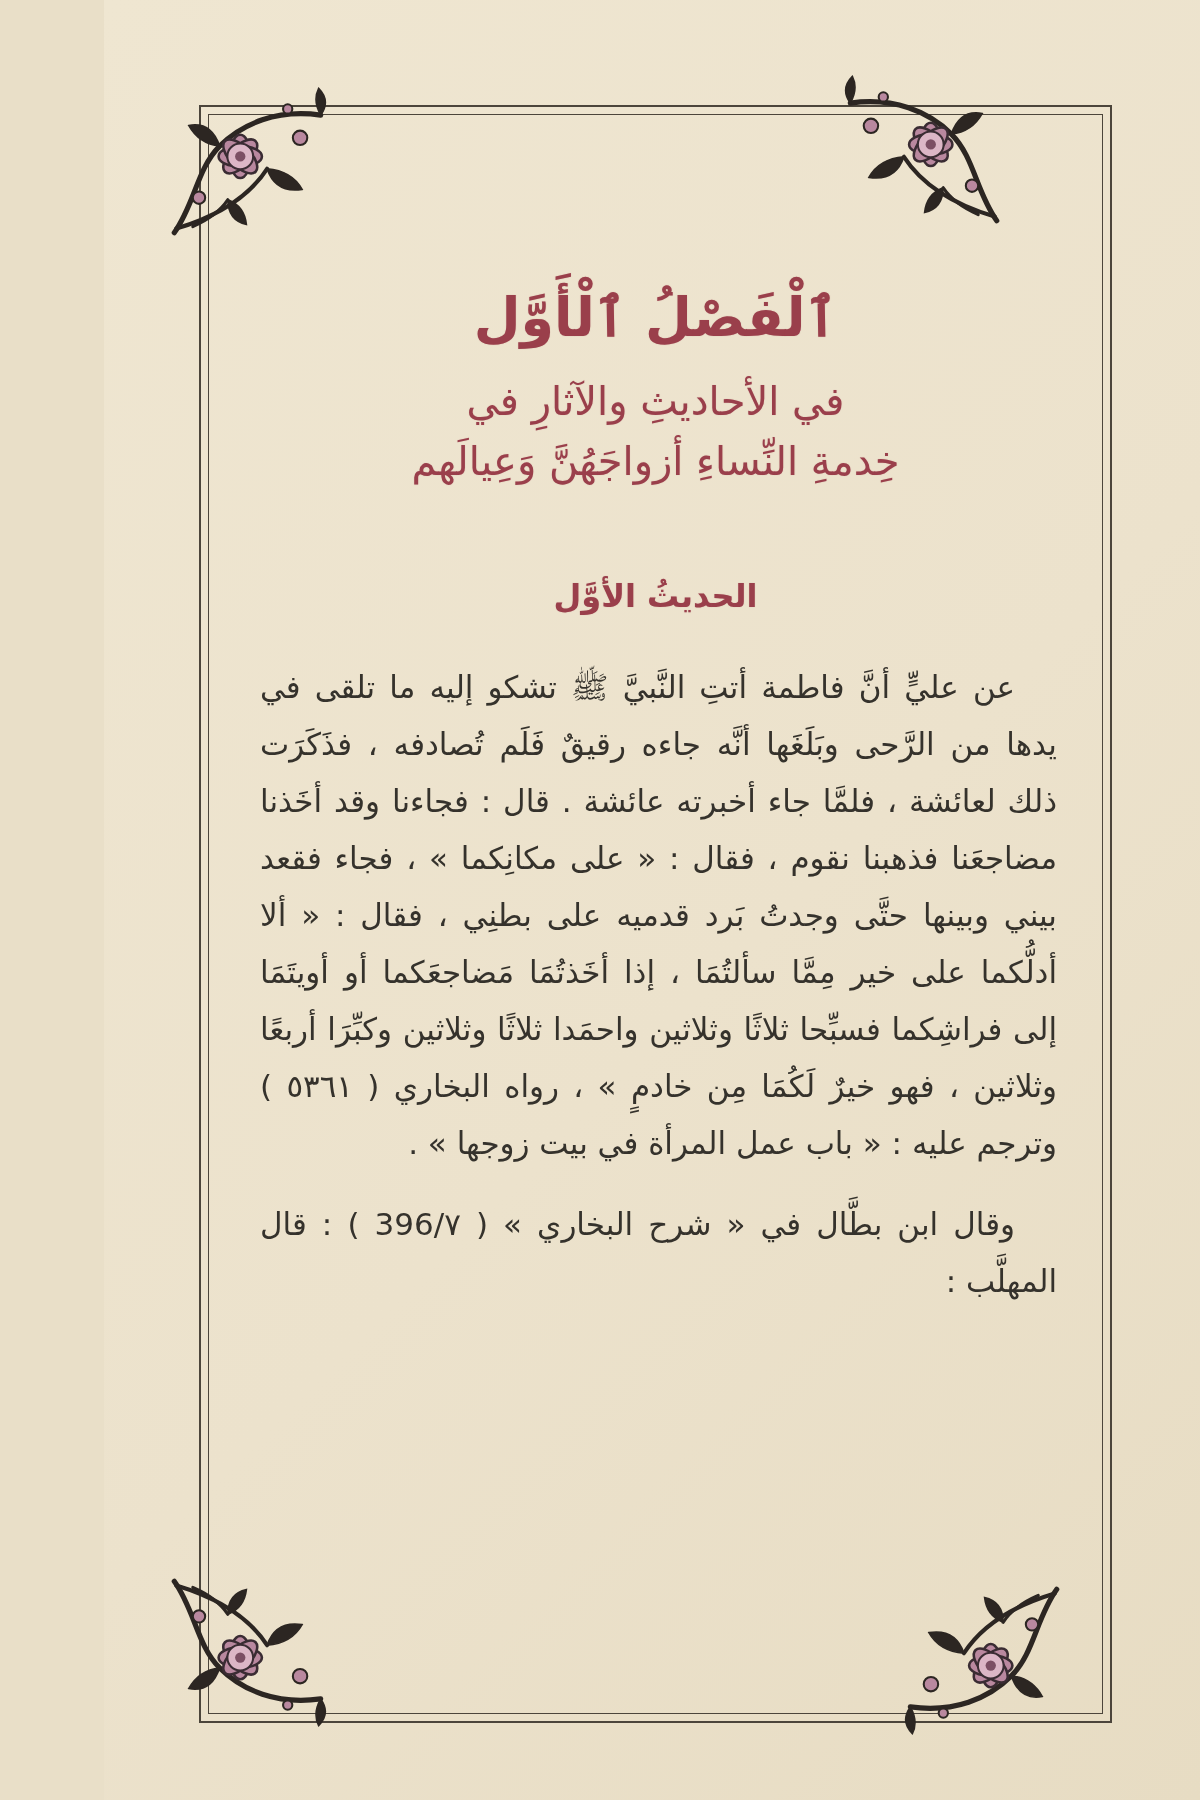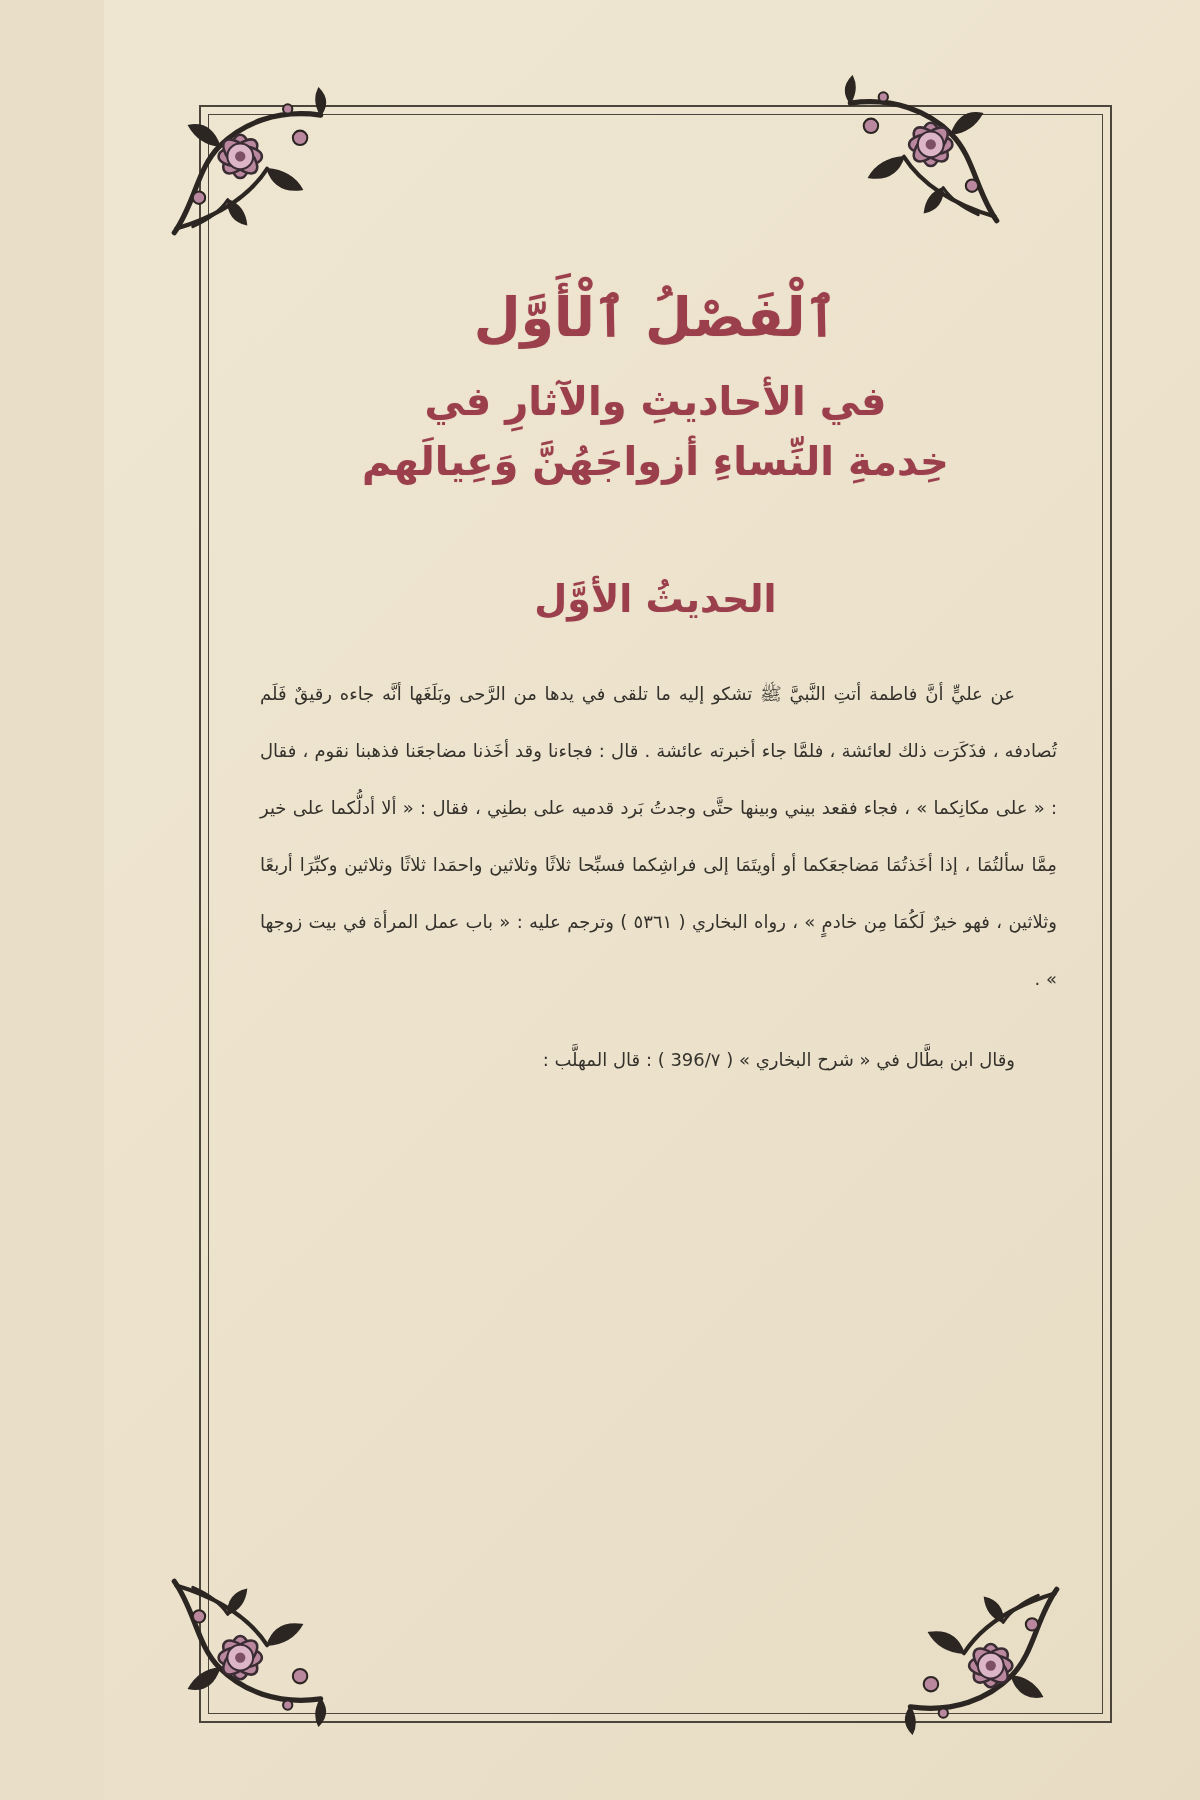--- a/index.html
+++ b/index.html
@@ -49,40 +49,40 @@
     text-align: center;
     font-size: 54px;
     font-weight: bold;
     color: #9a3f4b;
     text-shadow: 0 0 1px rgba(154,63,75,.35);
     letter-spacing: 1px;
   }
   .subject-line {
     text-align: center;
     font-size: 40px;
-    font-weight: bold;
+    font-weight: normal;
     color: #9a3f4b;
     margin-top: 28px;
     line-height: 1.2;
     text-shadow: 0 0 1px rgba(154,63,75,.3);
   }
   .subject-line.second { margin-top: 12px; }
   .hadith-heading {
     margin: 0;
     margin-top: 92px;
     text-align: center;
-    font-size: 38px;
+    font-size: 32px;
     font-weight: bold;
     color: #9a3f4b;
     text-shadow: 0 0 1px rgba(154,63,75,.3);
   }
   .body-text {
     margin-top: 44px;
     padding: 0 46px 0 52px;
-    font-size: 18px;
+    font-size: 31px;
     line-height: 57px;
     text-align: justify;
     color: #35322c;
   }
   .body-text p {
     margin: 0 0 24px 0;
     text-indent: 42px;
   }
   .body-text p:last-child { margin-bottom: 0; }
 </style>

